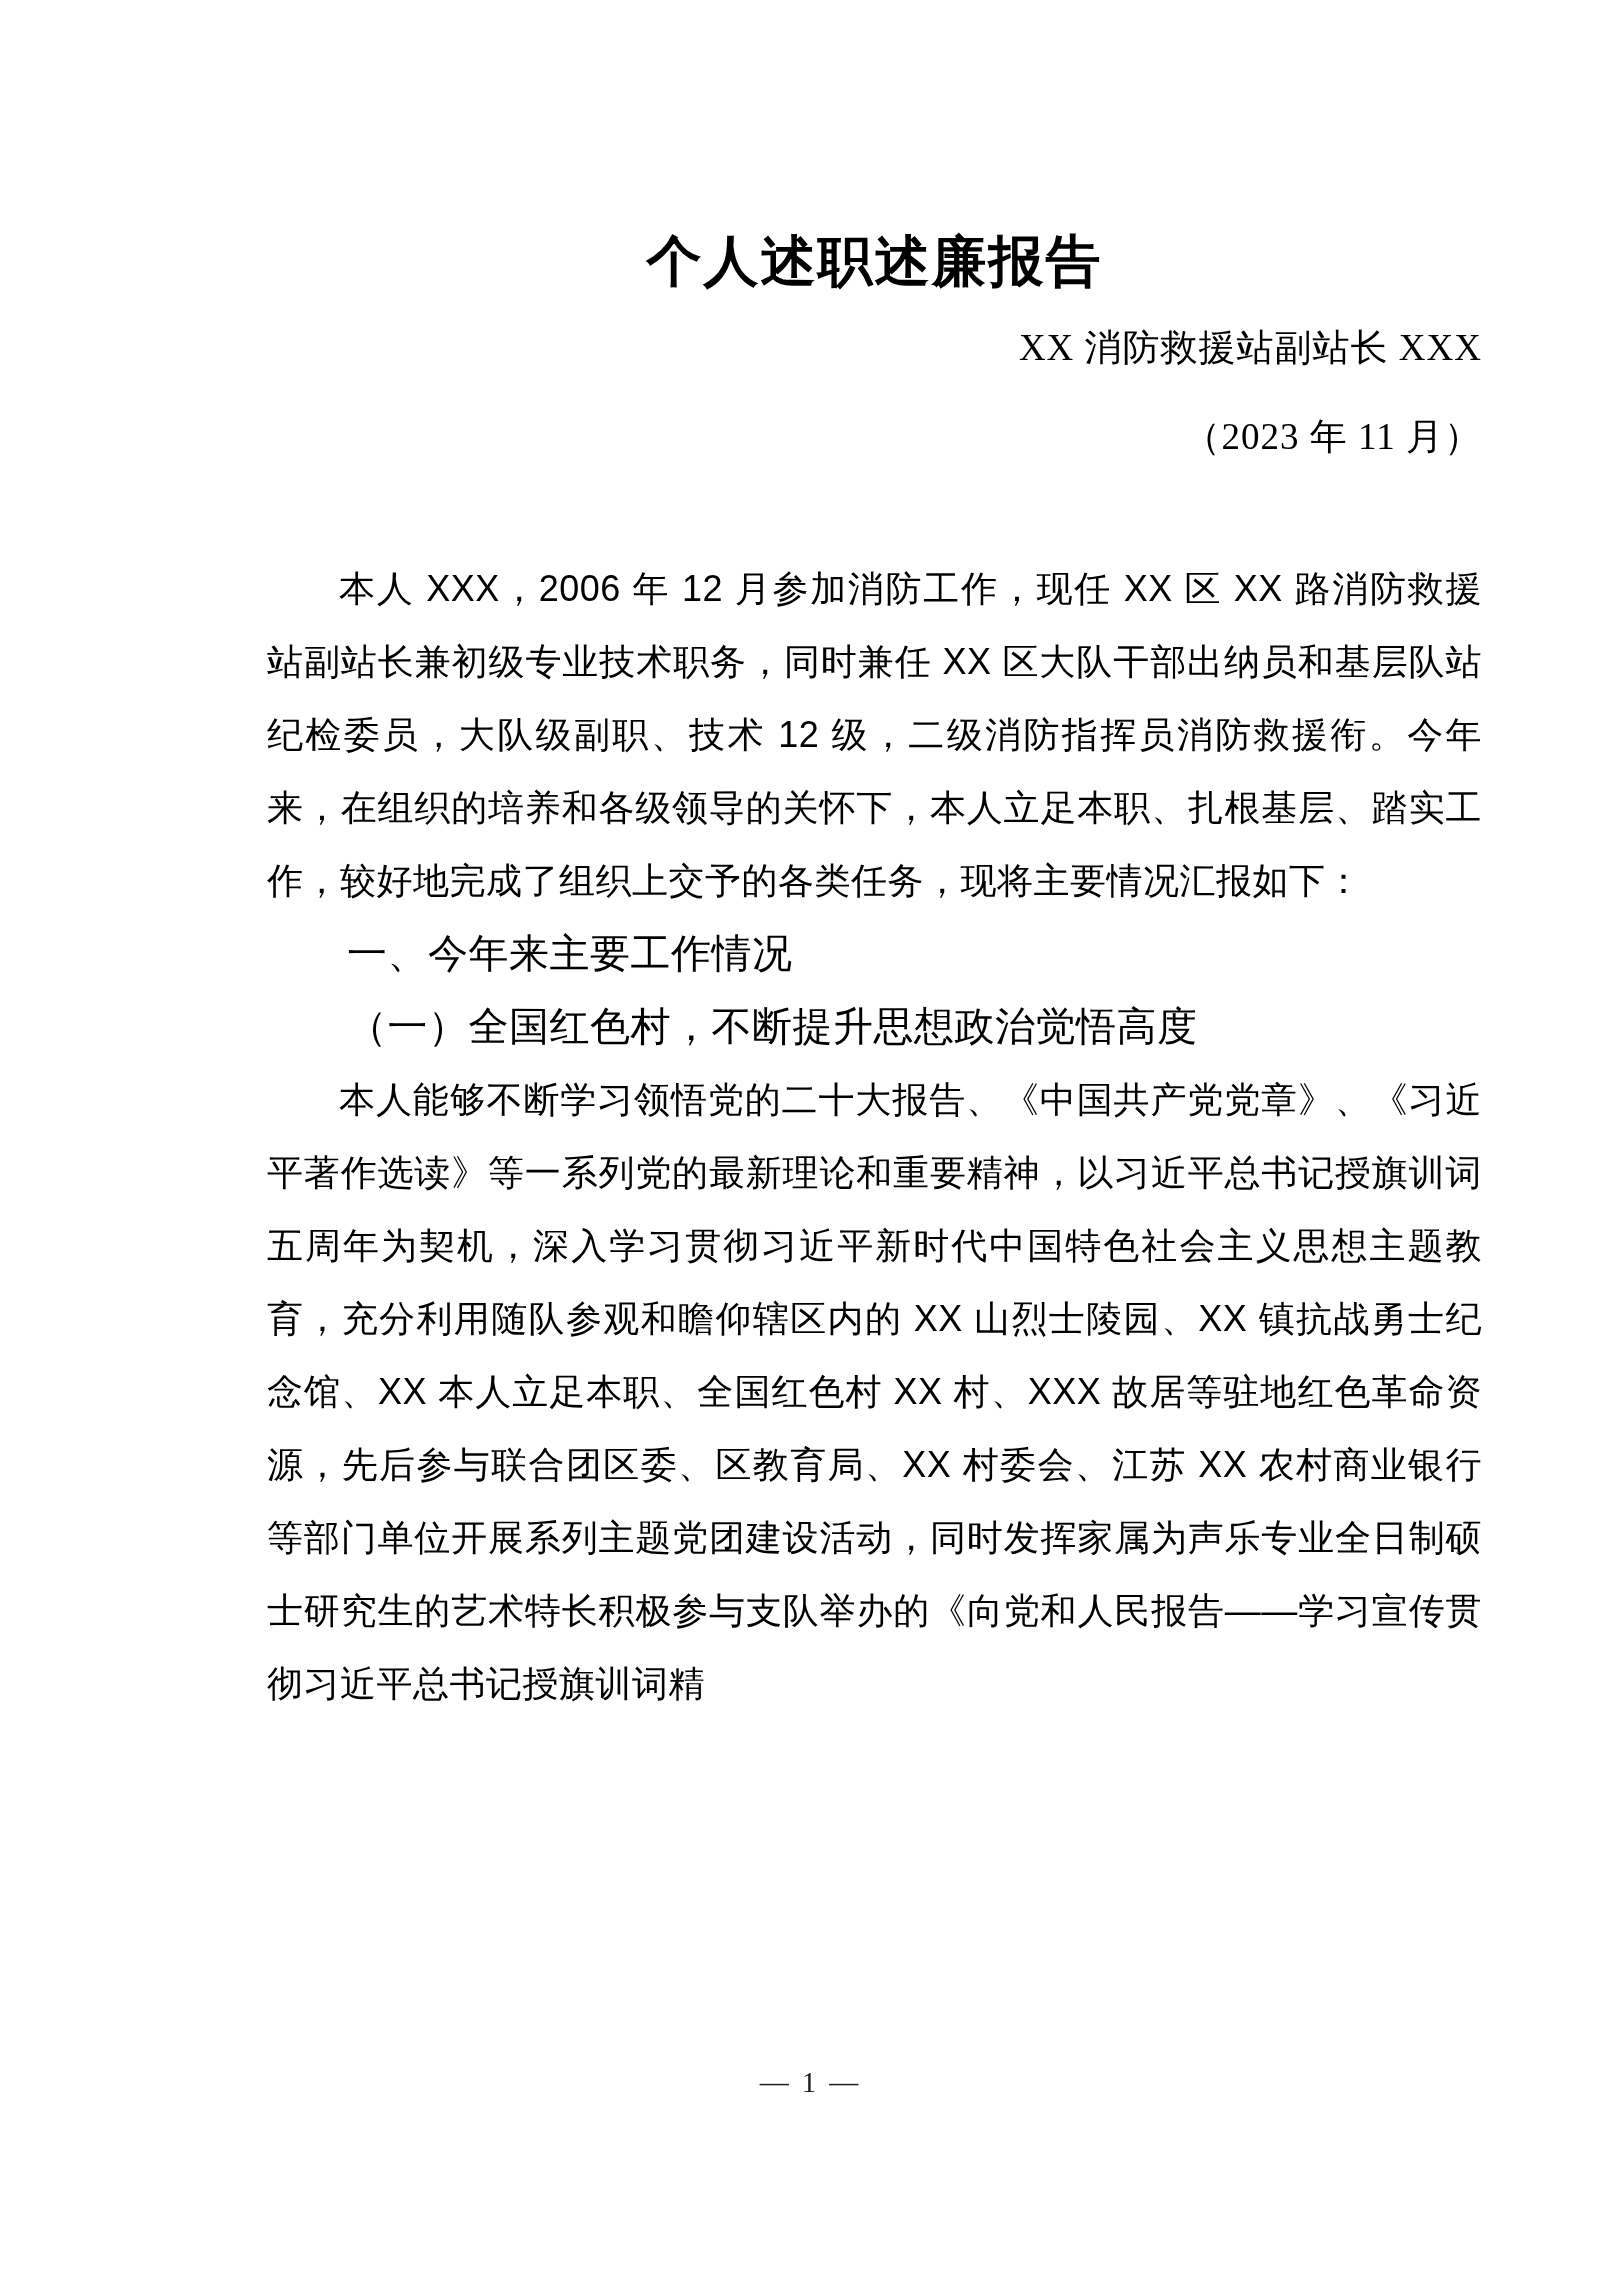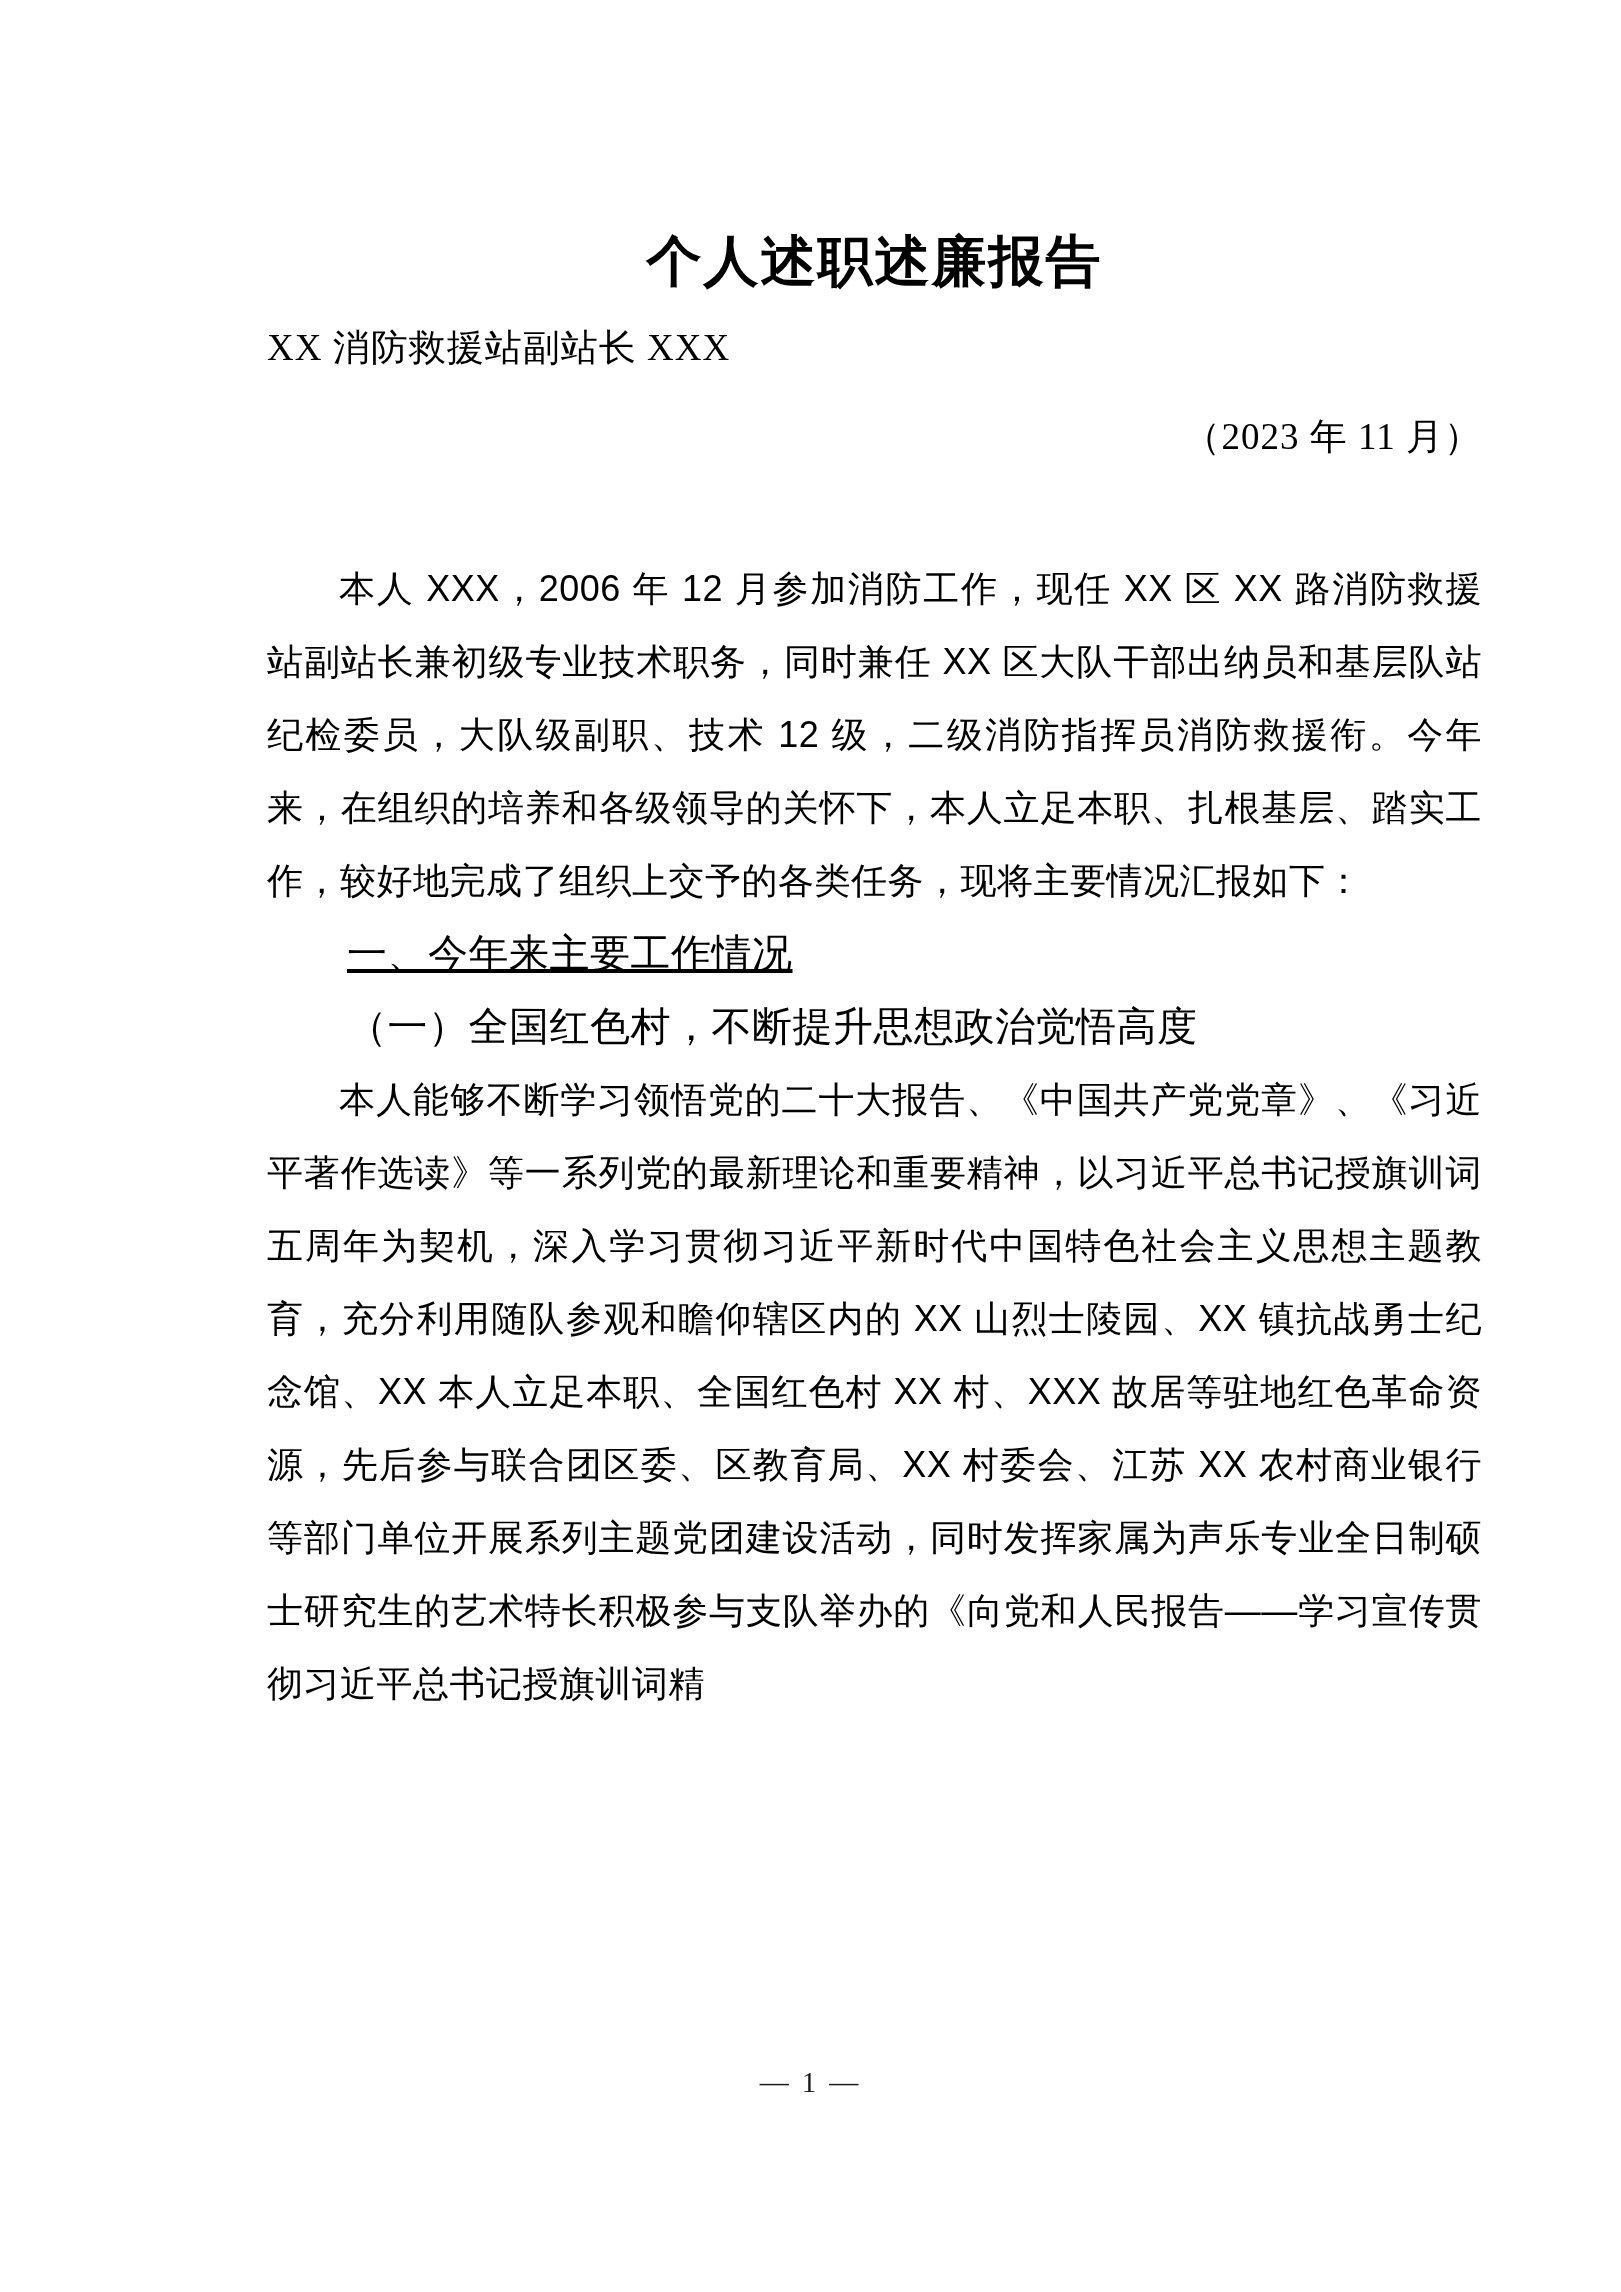--- a/index.html
+++ b/index.html
@@ -34,21 +34,21 @@
     line-height: 1.25;
     text-align: center;
     letter-spacing: 2px;
     margin: 0;
     padding-top: 227px;
   }
   .doc-subtitle {
     font-family: "Liberation Serif", "DejaVu Serif", serif;
     font-size: 37px;
     line-height: 1.35;
-    text-align: left;
+    text-align: right;
     margin: 0;
     padding-top: 27.4px;
     letter-spacing: 1px;
   }
   .doc-date {
     font-family: "Liberation Serif", "DejaVu Serif", serif;
     font-size: 37px;
     line-height: 1.35;
     text-align: right;
     margin: 0;
@@ -69,21 +69,20 @@
     letter-spacing: 0.5px;
     word-break: break-all;
   }
   p.heading-1 {
     font-family: "Liberation Sans", "DejaVu Sans", sans-serif;
     font-size: 40px;
     line-height: 73px;
     margin: 0;
     text-indent: 2em;
     letter-spacing: 0.5px;
-    text-decoration: underline;
   }
   p.heading-2 {
     font-family: "Liberation Sans", "DejaVu Sans", sans-serif;
     font-size: 40px;
     line-height: 73px;
     margin: 0;
     text-indent: 2em;
     letter-spacing: 0.5px;
   }
   .page-footer {

